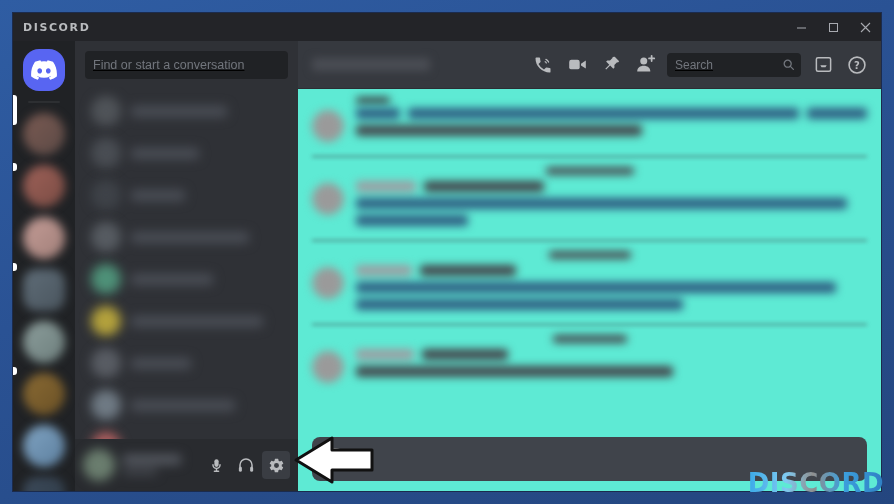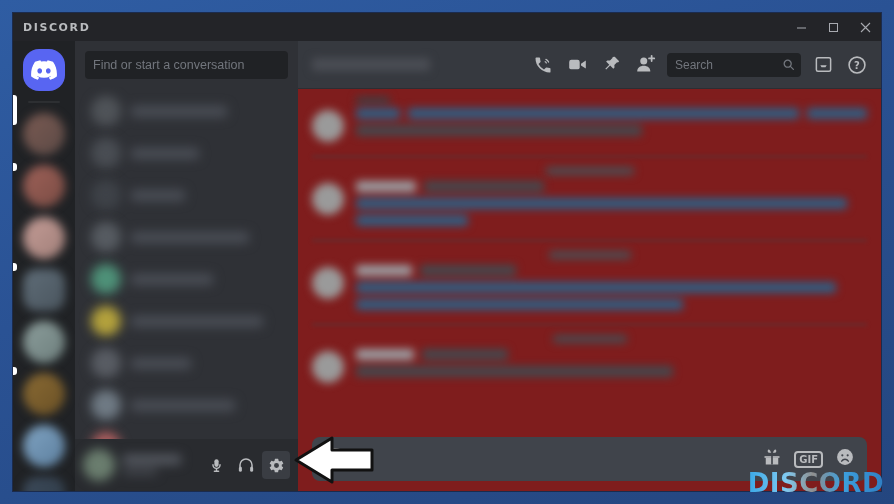--- a/index.html
+++ b/index.html
@@ -44,21 +44,21 @@
   .winctl { margin-left: auto; display: flex; height: 28px; }
   .winctl .wbtn {
     width: 32px; height: 28px;
     display: flex; align-items: center; justify-content: center;
     color: #a8aab0; font-size: 13px;
     font-family: "DejaVu Sans", sans-serif;
   }
   .wbtn svg { display:block; }
 
   
-  .wbody { flex: 1; display: flex; min-height: 0; }
+  .wbody { flex: 1; display: flex; min-height: 0; text-decoration: underline; }
 
   
   .rail {
     width: 62px; min-width: 62px;
     background: #202225;
     position: relative;
     padding-top: 8px;
     overflow: hidden;
   }
   .rail-pill {
@@ -140,21 +140,21 @@
   }
   .tooltip:after {
     content: ""; position: absolute;
     left: 42px; bottom: -5px;
     border-left: 6px solid transparent;
     border-right: 6px solid transparent;
     border-top: 6px solid #18191c;
   }
 
   
-  .main { flex: 1; display: flex; flex-direction: column; background: #7f1d1d; min-width: 0; }
+  .main { flex: 1; display: flex; flex-direction: column; background: #5eead4; min-width: 0; }
   .chat-header {
     height: 48px; min-height: 48px;
     background: #36393f;
     border-bottom: 1px solid #2c2e33;
     display: flex; align-items: center;
     padding: 0 8px 0 14px;
     gap: 2px;
   }
   .ch-title { width: 118px; height: 13px; background: #4a4d54; border-radius: 3px; filter: blur(4px); }
   .ch-spacer { flex: 1; }
@@ -495,40 +495,20 @@
         </div>
       </div>
 
       <div class="inputbar">
         <div class="plus-btn">
           <svg width="12" height="12" viewBox="0 0 12 12">
             <path d="M6 2 V10 M2 6 H10" stroke="#40444b" stroke-width="1.8" stroke-linecap="round"></path>
           </svg>
         </div>
         <div class="ib-spacer"></div>
-        <div class="ib-icons">
-          <div>
-            <svg width="20" height="20" viewBox="0 0 24 24" fill="currentColor">
-              <path d="M3 11h18v2H3z"></path>
-              <path d="M4.5 13h15v8h-15z"></path>
-              <path d="M11 8h2v13h-2z" fill="#40444b"></path>
-              <path d="M7.5 3a2.5 2.5 0 0 1 2.2 1.3L11 7H8.5A2.5 2.5 0 0 1 7.5 3z"></path>
-              <path d="M16.5 3a2.5 2.5 0 0 0-2.2 1.3L13 7h2.5a2.5 2.5 0 0 0 1-4z"></path>
-            </svg>
-          </div>
-          <div class="gifbox">GIF</div>
-          <div>
-            <svg width="20" height="20" viewBox="0 0 24 24">
-              <circle cx="12" cy="12" r="9.5" fill="currentColor"></circle>
-              <circle cx="8.8" cy="10" r="1.3" fill="#40444b"></circle>
-              <circle cx="15.2" cy="10" r="1.3" fill="#40444b"></circle>
-              <path d="M8 17c1-1.6 2.4-2.4 4-2.4s3 .8 4 2.4" stroke="#40444b" stroke-width="1.7" fill="none" stroke-linecap="round"></path>
-            </svg>
-          </div>
-        </div>
       </div>
     </div>
   </div>
 </div>
 
 <svg class="cursor" viewBox="0 0 84 56">
   <path d="M4 28 L40 6 L40 18 L80 18 L80 38 L40 38 L40 50 Z" fill="#ffffff" stroke="#111111" stroke-width="3" stroke-linejoin="round"></path>
 </svg>
 
 <div class="watermark">DISCORD</div>

